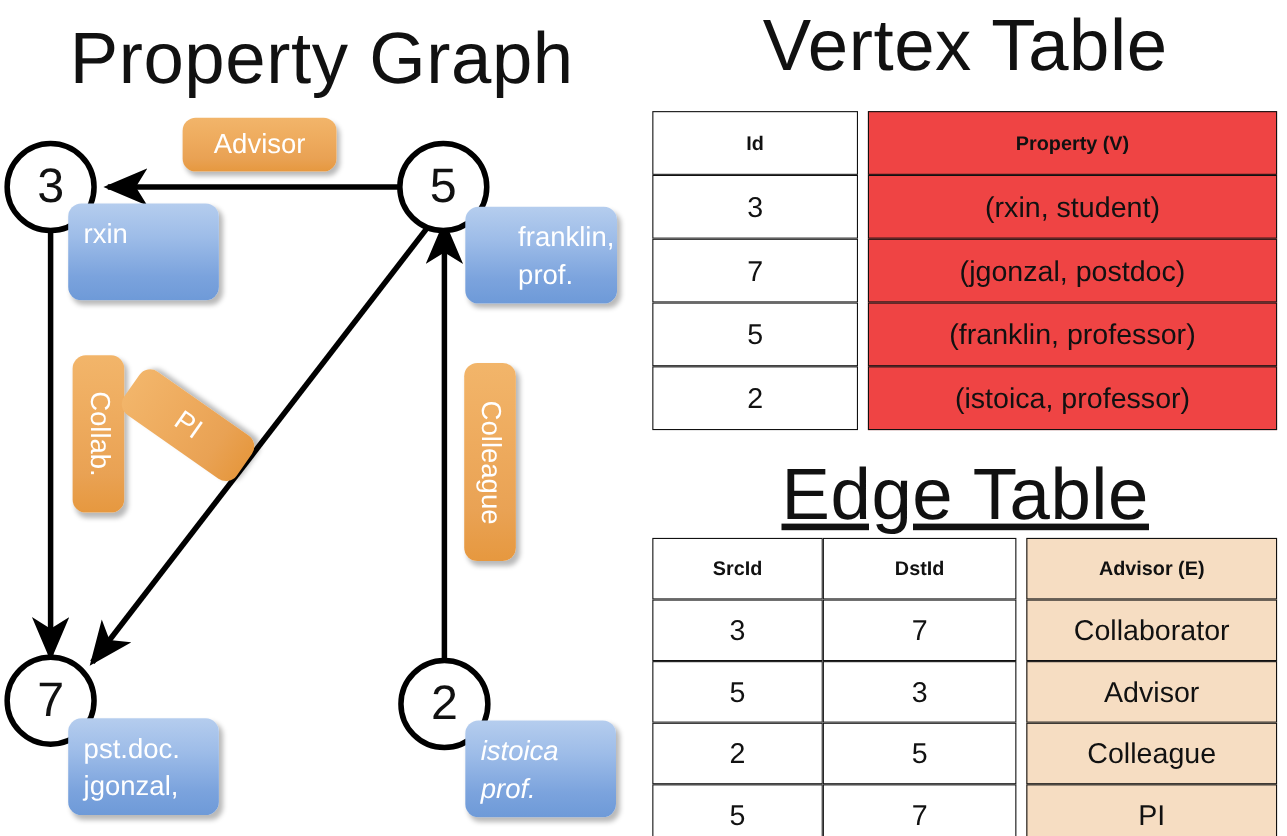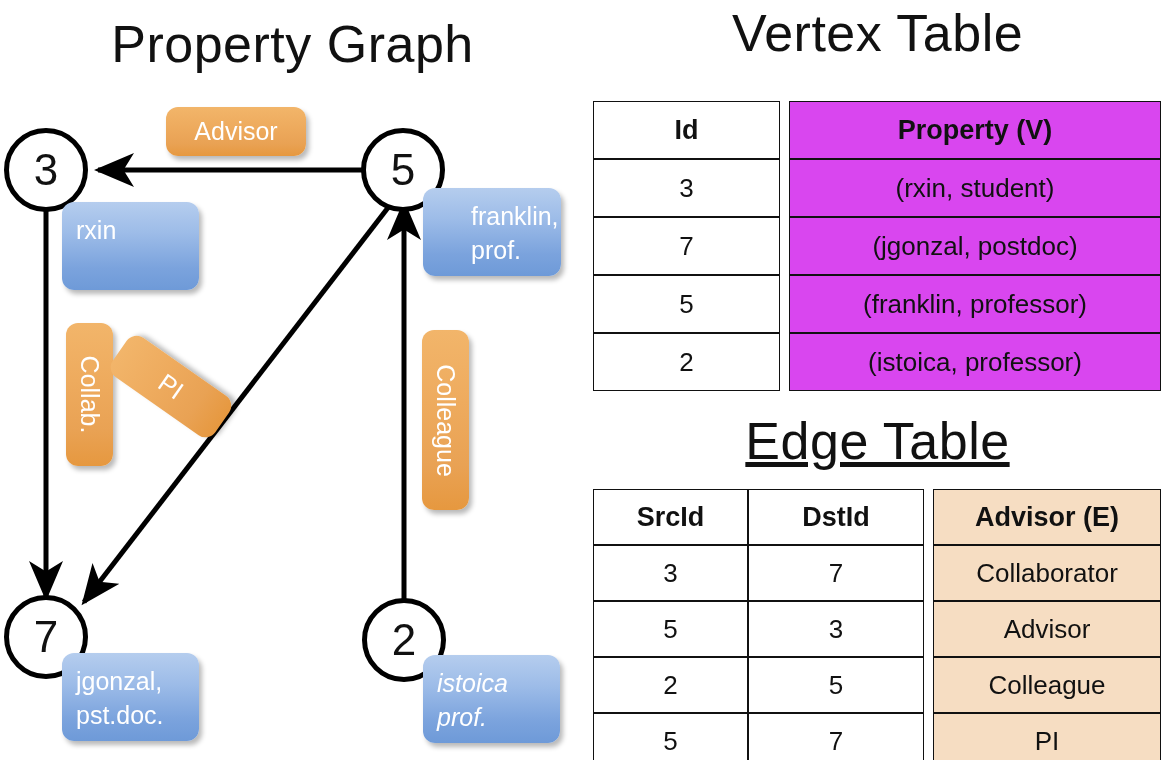--- a/index.html
+++ b/index.html
@@ -14,21 +14,21 @@
     overflow: hidden;
     font-family: "Liberation Sans", sans-serif;
     color: #000;
   }
 
   
   .title {
     position: absolute;
     font-family: "Liberation Sans", sans-serif;
     font-weight: 300;
-    font-size: 52px;
+    font-size: 66px;
     letter-spacing: 0.5px;
     color: #111;
     white-space: nowrap;
     text-align: center;
   }
   #title-property-graph { left: 0;   top: 14px;  width: 585px; }
   #title-vertex-table   { left: 585px; top: 3px; width: 585px; }
   #title-edge-table     { left: 585px; top: 411px; width: 585px; text-decoration: underline; }
 
   
@@ -122,28 +122,28 @@
     border: 1.5px solid #111;
     font-weight: 300;
     font-size: 26px;
     text-align: center;
     padding: 0;
     color: #111;
     background: #ffffff;
   }
   .data-table th {
     font-weight: 700;
-    font-size: 27px;
+    font-size: 18px;
     margin-left: 15px;
   }
   .gapcol { border: none !important; background: transparent !important; width: 9px; }
 
   #vertex-table { left: 593px; top: 101px; width: 568px; }
   #vertex-table td, #vertex-table th { height: 56px; }
-  #vertex-table .prop-col { background: #d946ef; }
+  #vertex-table .prop-col { background: #ef4444; }
 
   #edge-table { left: 593px; top: 489px; width: 568px; }
   #edge-table td, #edge-table th { height: 54px; }
   #edge-table .prop-col { background: #f6ddc2; }
 </style>
 </head>
 <body>
 
 <div class="title" id="title-property-graph">Property Graph</div>
 <div class="title" id="title-vertex-table">Vertex Table</div>
@@ -173,32 +173,32 @@
   <div class="vertex-circle" style="left:361px; top:128px; width:84px; height:84px;">
     <span>5</span>
   </div>
   <div class="vertex-circle" style="left:4px; top:595px; width:84px; height:84px;">
     <span>7</span>
   </div>
   <div class="vertex-circle" style="left:362px; top:598px; width:84px; height:84px;">
     <span>2</span>
   </div>
 
-  <div class="prop-box" style="left:62px; top:202px; width:137px; height:88px;">
+  <div class="prop-box" style="left:62px; top:185px; width:137px; height:88px;">
     <div>rxin</div>
   </div>
 
   <div class="prop-box" style="left:423px; top:188px; width:138px; height:88px;padding-left:48px;">
     <div>franklin,</div>
     <div>prof.</div>
   </div>
 
   <div class="prop-box" style="left:62px; top:653px; width:137px; height:88px;">
+    <div>pst.doc.</div>
     <div>jgonzal,</div>
-    <div>pst.doc.</div>
   </div>
 
   <div class="prop-box" style="left:423px; top:655px; width:137px; height:88px;font-style:italic;">
     <div>istoica</div>
     <div>prof.</div>
   </div>
 
   <div class="edge-label" style="left:166px; top:107px; width:140px; height:49px;">
     <span>Advisor</span>
   </div>

